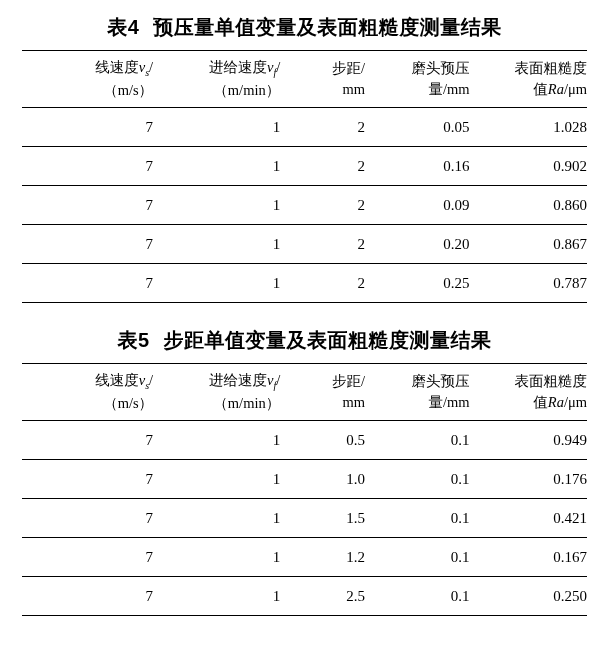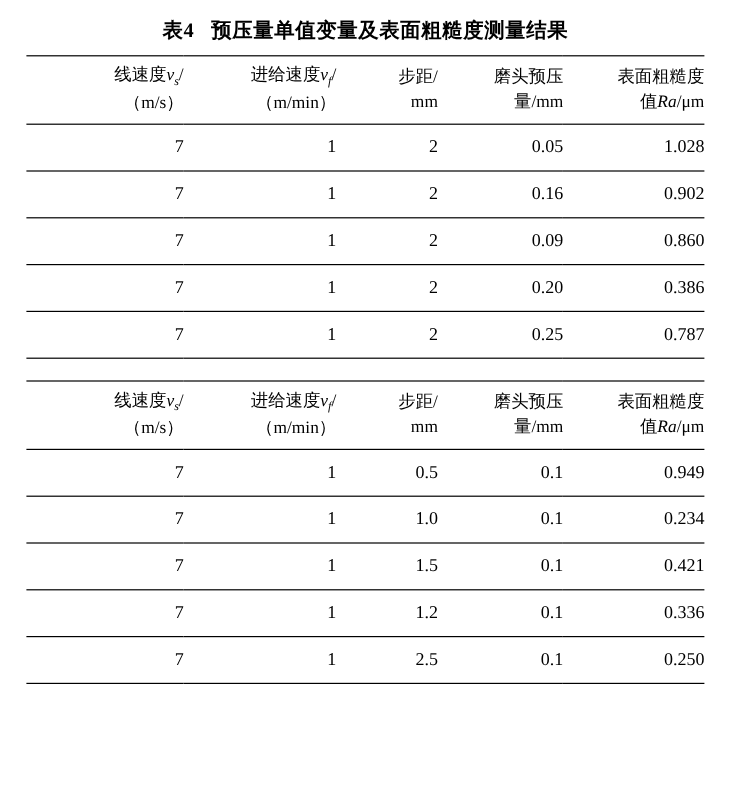--- a/index.html
+++ b/index.html
@@ -23,25 +23,25 @@
   }
   .table-block {
     width: 565px;
     margin: 0 auto;
   }
   .table-block.first { padding-top: 8px; }
   .table-block.second { padding-top: 18px; }
 
   .tbl-caption {
     text-align: center;
-    font-size: 17px;
+    font-size: 20px;
     font-weight: bold;
     letter-spacing: 0.5px;
     padding: 6px 0 9px 0;
-    font-family: Liberation Serif, serif;
+    font-family: Liberation Sans, sans-serif;
   }
   .tbl-caption .cap-num {
     margin-right: 14px;
   }
 
   table.data {
     border-collapse: collapse;
     width: 100%;
     table-layout: fixed;
     font-size: 14.5px;
@@ -145,34 +145,37 @@
           <td class="num-cell">1</td>
           <td class="num-cell">2</td>
           <td class="num-cell">0.09</td>
           <td class="num-cell">0.860</td>
         </tr>
         <tr>
           <td class="num-cell">7</td>
           <td class="num-cell">1</td>
           <td class="num-cell">2</td>
           <td class="num-cell">0.20</td>
-          <td class="num-cell">0.386</td>
+          <td class="num-cell">0.867</td>
         </tr>
         <tr>
           <td class="num-cell">7</td>
           <td class="num-cell">1</td>
           <td class="num-cell">2</td>
           <td class="num-cell">0.25</td>
           <td class="num-cell">0.787</td>
         </tr>
       </tbody>
     </table>
   </div>
 
   <div class="table-block second">
+    <div class="tbl-caption">
+      <span class="cap-num">表5</span><span>步距单值变量及表面粗糙度测量结果</span>
+    </div>
     <table class="data">
       <colgroup>
         <col class="c1">
           <col class="c2">
           <col class="c3">
           <col class="c4">
           <col class="c5">
       </colgroup>
       <thead>
         <tr>
@@ -204,35 +207,35 @@
           <td class="num-cell">1</td>
           <td class="num-cell">0.5</td>
           <td class="num-cell">0.1</td>
           <td class="num-cell">0.949</td>
         </tr>
         <tr>
           <td class="num-cell">7</td>
           <td class="num-cell">1</td>
           <td class="num-cell">1.0</td>
           <td class="num-cell">0.1</td>
-          <td class="num-cell">0.234</td>
+          <td class="num-cell">0.176</td>
         </tr>
         <tr>
           <td class="num-cell">7</td>
           <td class="num-cell">1</td>
           <td class="num-cell">1.5</td>
           <td class="num-cell">0.1</td>
           <td class="num-cell">0.421</td>
         </tr>
         <tr>
           <td class="num-cell">7</td>
           <td class="num-cell">1</td>
           <td class="num-cell">1.2</td>
           <td class="num-cell">0.1</td>
-          <td class="num-cell">0.336</td>
+          <td class="num-cell">0.167</td>
         </tr>
         <tr>
           <td class="num-cell">7</td>
           <td class="num-cell">1</td>
           <td class="num-cell">2.5</td>
           <td class="num-cell">0.1</td>
           <td class="num-cell">0.250</td>
         </tr>
       </tbody>
     </table>

